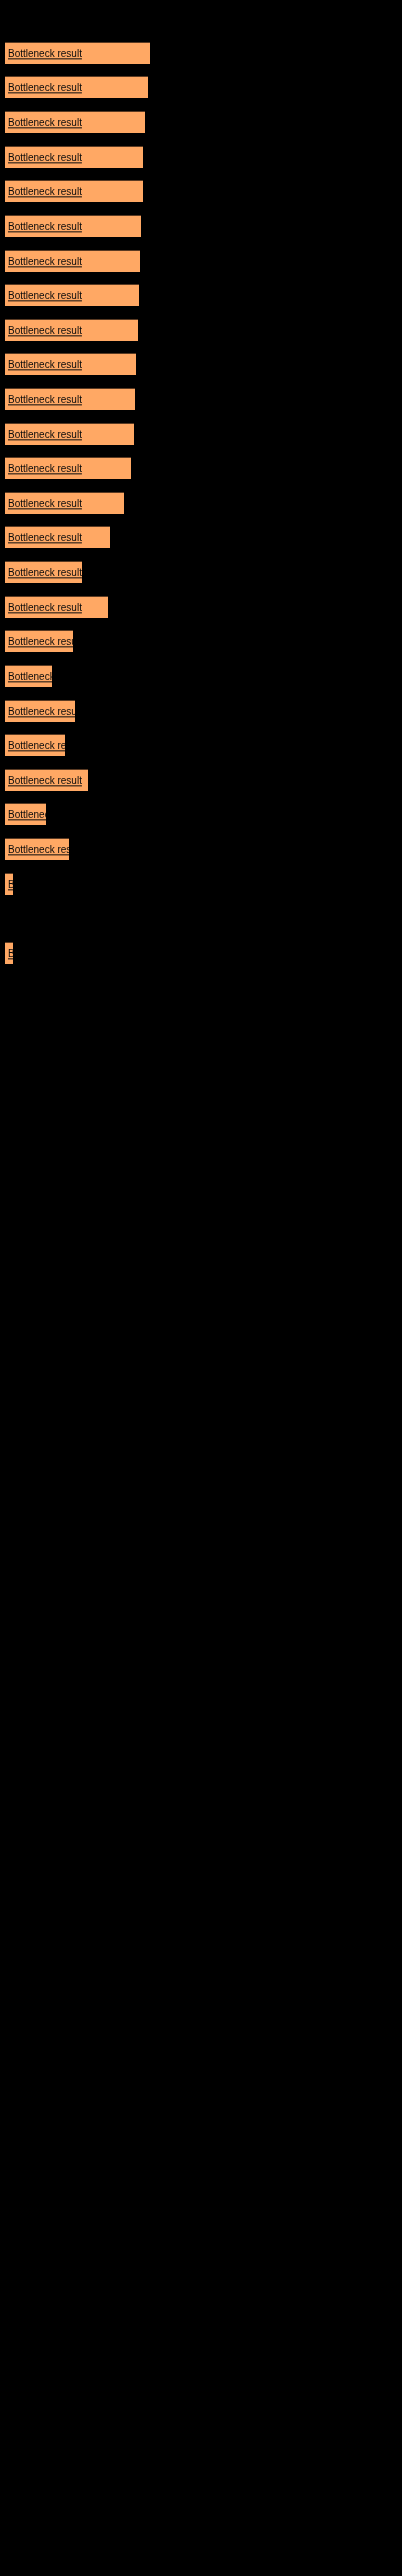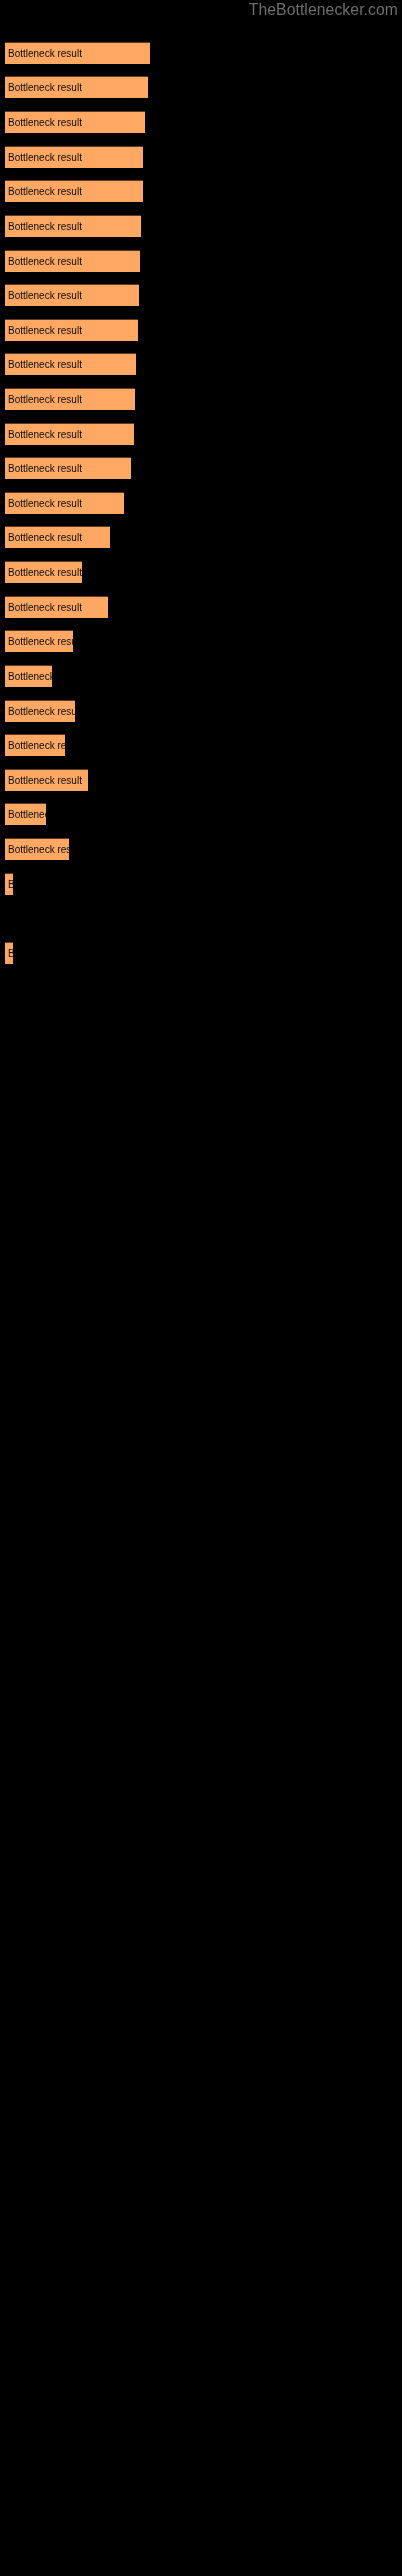--- a/index.html
+++ b/index.html
@@ -77,30 +77,28 @@
     position: absolute;
     left: 3.2px;
     top: 50%;
     transform: translateY(-50%);
     font-family: "Liberation Sans", sans-serif;
     font-size: 10px;
     line-height: 11.3px;
     color: #0c0c0c;
     white-space: nowrap;
     pointer-events: none;
+    text-decoration: underline;
   }
 </style>
 </head>
 <body>
 
 <div id="page">
 
-  <div id="site-header">
-    <span id="site-title">TheBottlenecker.com</span>
-  </div>
 
   <div id="chart">
       <div class="bar-row" style="top: 42px;">
         <div class="bar" style="width: 145px; background: rgb(255, 168, 100); border-top-color: rgb(90, 58, 34);">
           <span class="bar-label" style="color: rgb(12, 12, 12);">Bottleneck result</span>
         </div>
       </div>
       <div class="bar-row" style="top: 76px;">
         <div class="bar" style="width: 143px; background: rgb(255, 168, 100); border-top-color: rgb(90, 58, 34);">
           <span class="bar-label" style="color: rgb(12, 12, 12);">Bottleneck result</span>

